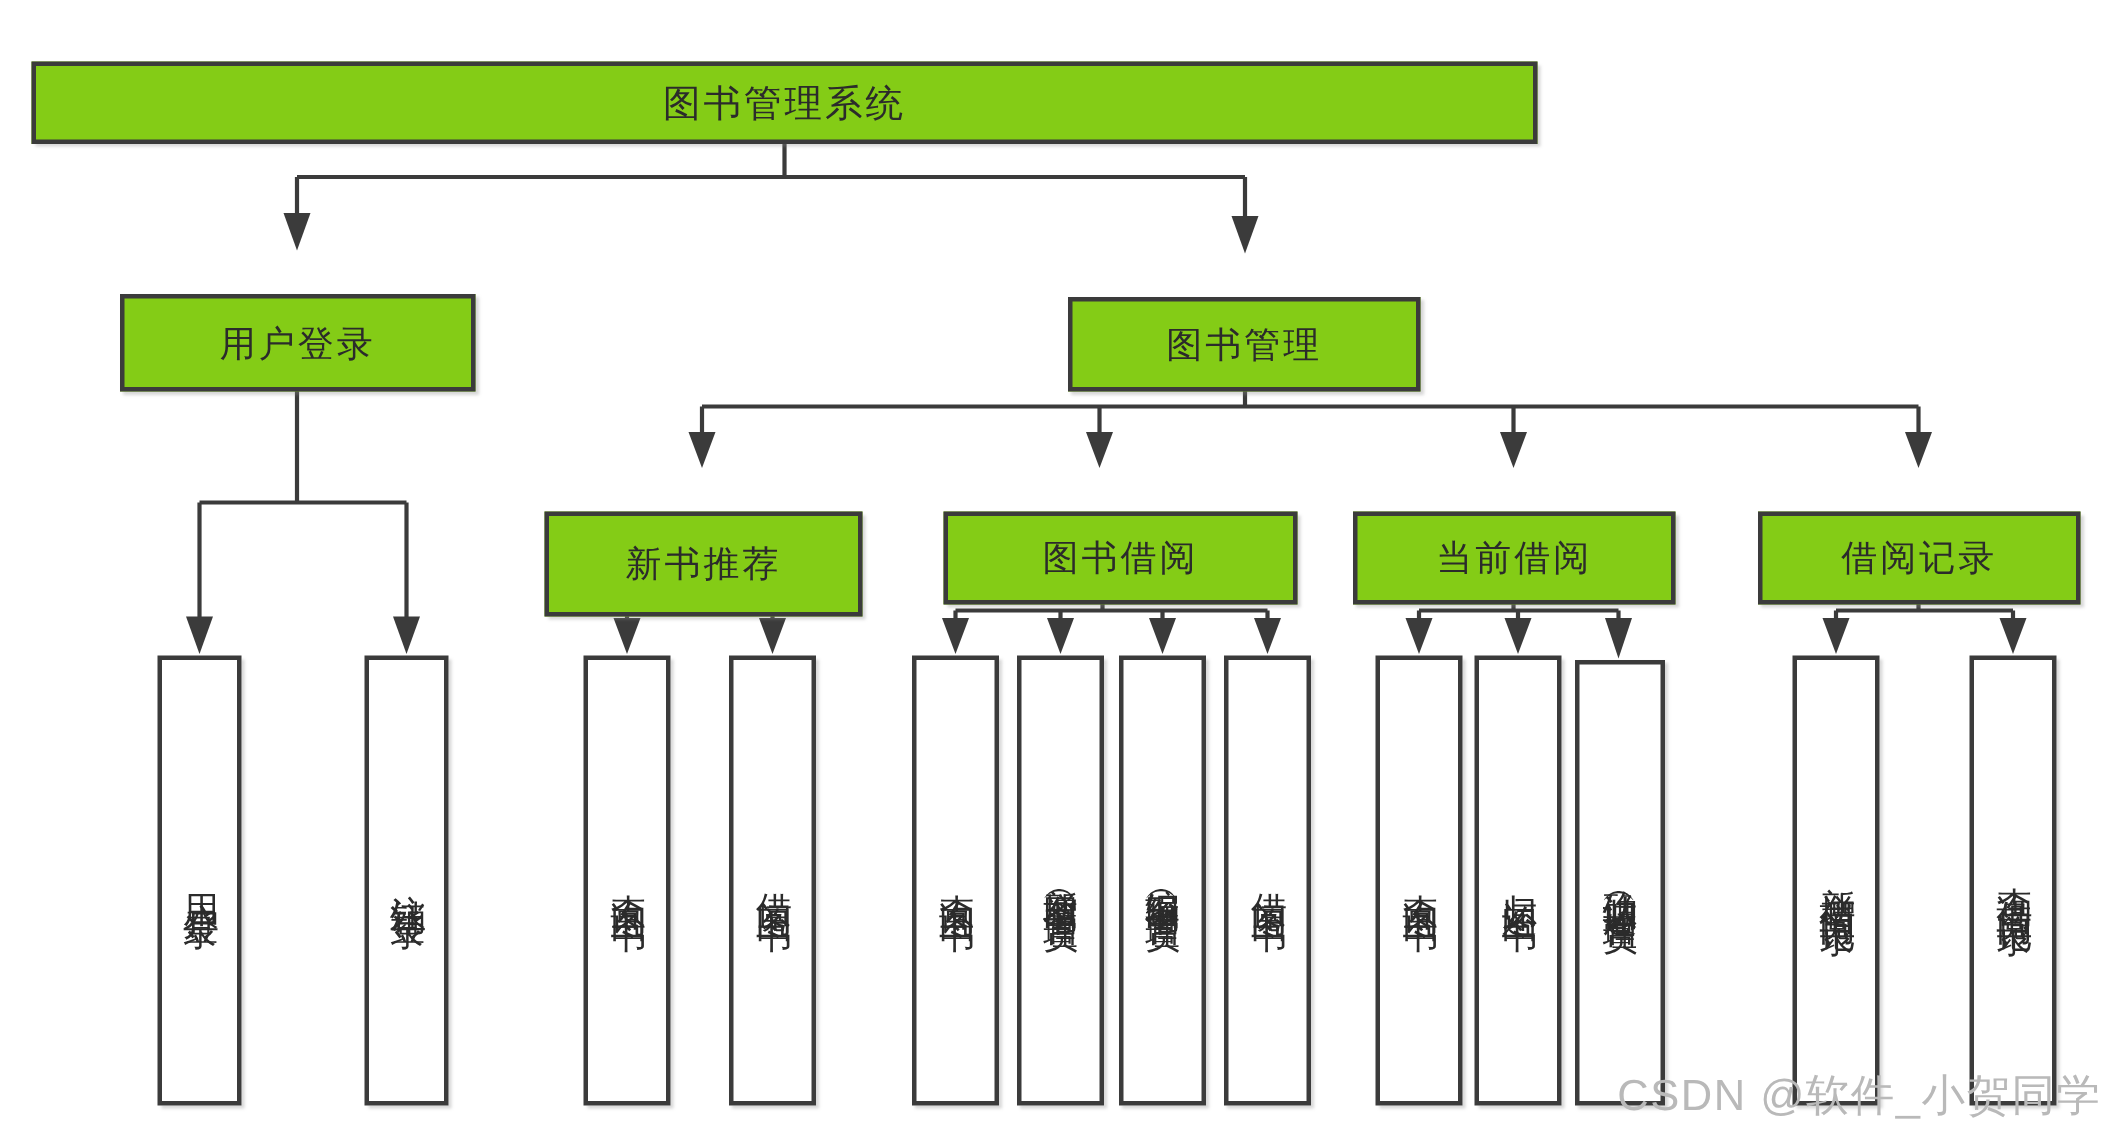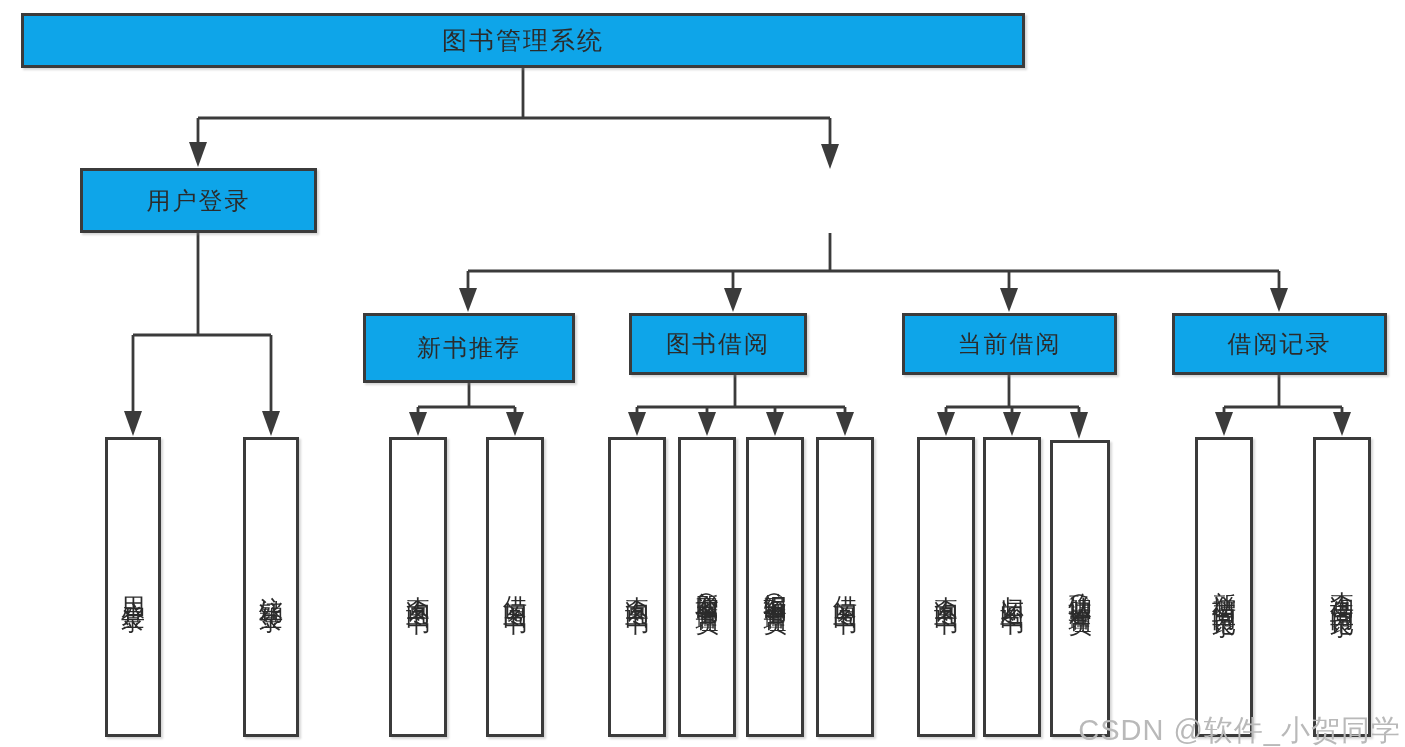--- a/index.html
+++ b/index.html
@@ -17,30 +17,31 @@
   }
   #wires {
     position: absolute;
     left: 0; top: 0;
     width: 1405px; height: 747px;
     pointer-events: none;
   }
   .node {
     position: absolute;
     box-sizing: border-box;
-    background: #0ea5e9;
+    background: #84cc16;
     border: 3px solid #3b3b3b;
     color: #2b2b2b;
     display: flex;
     align-items: center;
     justify-content: center;
     font-size: 24px;
     letter-spacing: 2px;
     box-shadow: 2px 2px 2px rgba(140,140,140,0.35);
     z-index: 2;
+    margin-top: 28px;
   }
   .node.root { font-size: 25px; }
   .vnode {
     position: absolute;
     box-sizing: border-box;
     top: 437px;
     height: 300px;
     background: #ffffff;
     border: 3px solid #3b3b3b;
     color: #2b2b2b;
@@ -136,25 +137,28 @@
     <polygon class="head" points="1333,412 1351,412 1342,436"></polygon>
   </svg>
 
   <div class="node root" style="left:21px; top:13px; width:1004px; height:55px;">
     <span>图书管理系统</span>
   </div>
 
   <div class="node" style="left:80px; top:168px; width:237px; height:65px;">
     <span>用户登录</span>
   </div>
+  <div class="node" style="left:712px; top:170px; width:235px; height:63px;">
+    <span>图书管理</span>
+  </div>
 
   <div class="node" style="left:363px; top:313px; width:212px; height:70px;">
     <span>新书推荐</span>
   </div>
-  <div class="node" style="left:629px; top:313px; width:178px; height:62px;">
+  <div class="node" style="left:629px; top:313px; width:236px; height:62px;">
     <span>图书借阅</span>
   </div>
   <div class="node" style="left:1172px; top:313px; width:215px; height:62px;">
     <span>借阅记录</span>
   </div>
   <div class="node" style="left:902px; top:313px; width:215px; height:62px;">
     <span>当前借阅</span>
   </div>
 
   <div class="vnode" style="left:105px; width:56px;">

